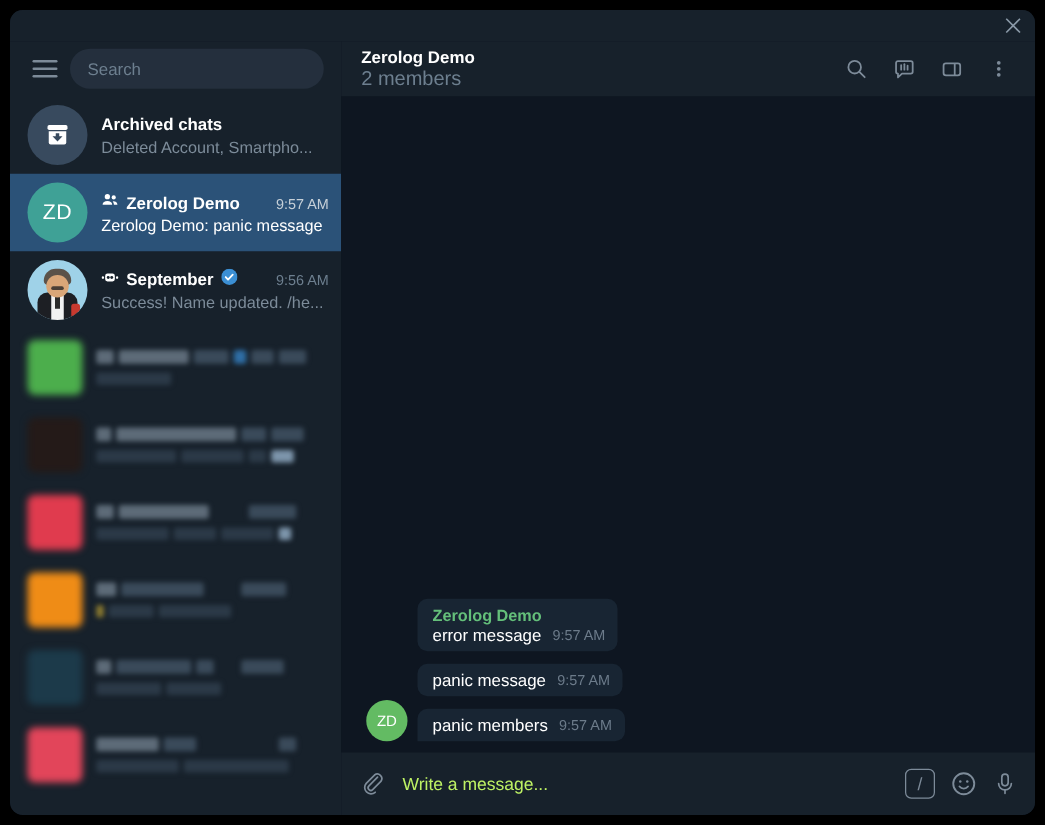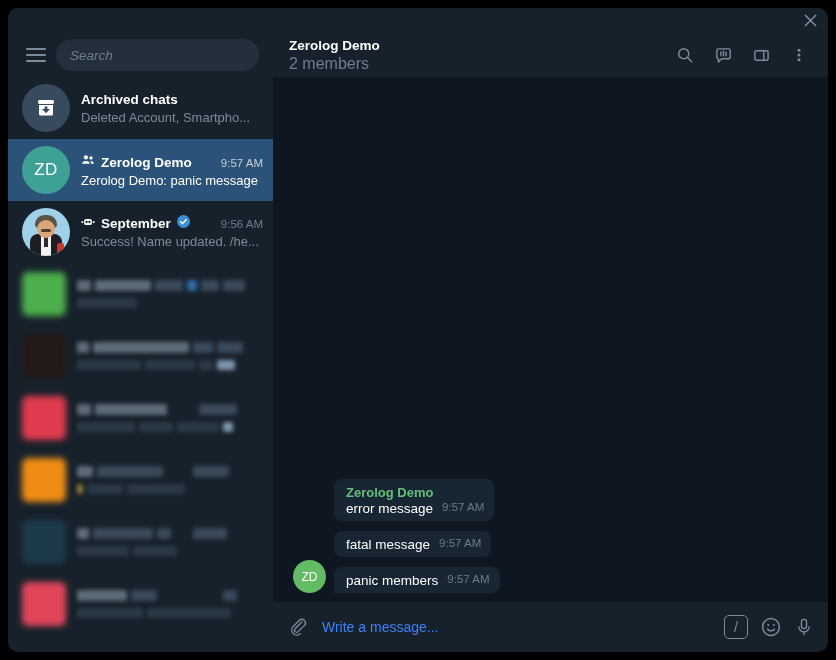--- a/index.html
+++ b/index.html
@@ -47,21 +47,20 @@
     min-height: 0;
     border-bottom-left-radius: 10px;
   }
   .side-top {
     height: 44px;
     display: flex;
     align-items: center;
     gap: 10px;
     padding: 0 14px 0 18px;
     flex: 0 0 auto;
-    font-style: italic;
   }
   .burger { width: 20px; display: flex; flex-direction: column; gap: 4px; cursor: pointer; }
   .burger span { display: block; height: 2px; background: #7d8b99; border-radius: 1px; }
   .search-box {
     flex: 1 1 auto;
     height: 32px;
     background: #242f3d;
     border-radius: 16px;
     display: flex;
     align-items: center;
@@ -183,34 +182,34 @@
   .msg-av.spacer { background: transparent; }
   .bubble {
     background: #182533;
     border-radius: 8px;
     padding: 6px 10px 5px 12px;
     max-width: 420px;
     position: relative;
   }
   .bubble.tail { border-bottom-left-radius: 0; }
   .sender { font-size: 13px; font-weight: bold; color: #64bf7a; margin-bottom: 1px; }
-  .msg-line { display: flex; gap: 9px; }
+  .msg-line { display: flex; align-items: flex-end; gap: 9px; }
   .msg-text { font-size: 13.5px; color: #ffffff; }
   .msg-time { font-size: 11.5px; color: #6c7b8a; flex: 0 0 auto; padding-bottom: 1px; }
 
   
   .composer {
     height: 50px; flex: 0 0 50px;
     background: #17212b;
     display: flex; align-items: center;
     gap: 12px; padding: 0 14px 0 16px;
     border-bottom-right-radius: 10px;
   }
   .comp-icon { color: #7d8b99; display: flex; align-items: center; cursor: pointer; flex: 0 0 auto; }
-  .comp-input { flex: 1 1 auto; color: #3b82f6; font-size: 14px; }
+  .comp-input { flex: 1 1 auto; color: #bef264; font-size: 14px; }
   .slash-btn {
     width: 24px; height: 24px; border: 1.6px solid #7d8b99; border-radius: 5px;
     display: flex; align-items: center; justify-content: center;
     color: #7d8b99; font-size: 14px; cursor: pointer; flex: 0 0 auto;
   }
 </style>
 </head>
 <body>
 
 <div class="app-window">
@@ -462,21 +461,21 @@
               <span class="msg-text">error message</span>
               <span class="msg-time">9:57 AM</span>
             </div>
           </div>
         </div>
 
         <div class="msg-row">
           <div class="msg-av spacer"></div>
           <div class="bubble">
             <div class="msg-line">
-              <span class="msg-text">fatal message</span>
+              <span class="msg-text">panic message</span>
               <span class="msg-time">9:57 AM</span>
             </div>
           </div>
         </div>
 
         <div class="msg-row">
           <div class="msg-av" style="background:#63bb63">
             <span>ZD</span>
           </div>
           <div class="bubble tail">

